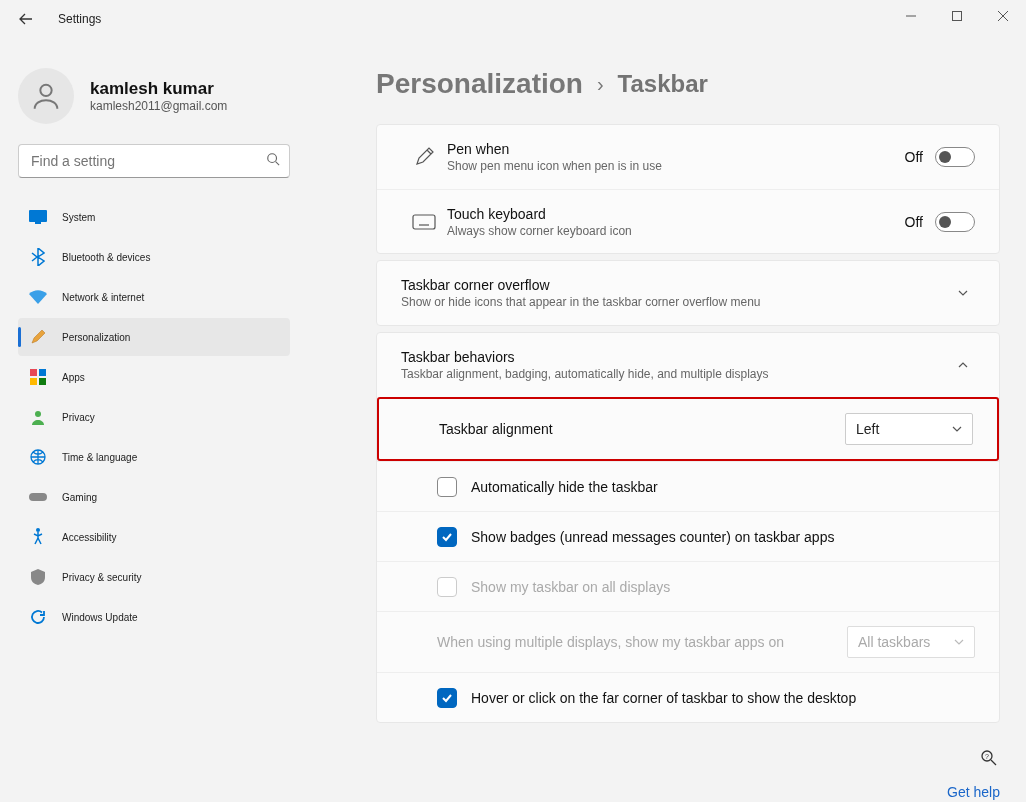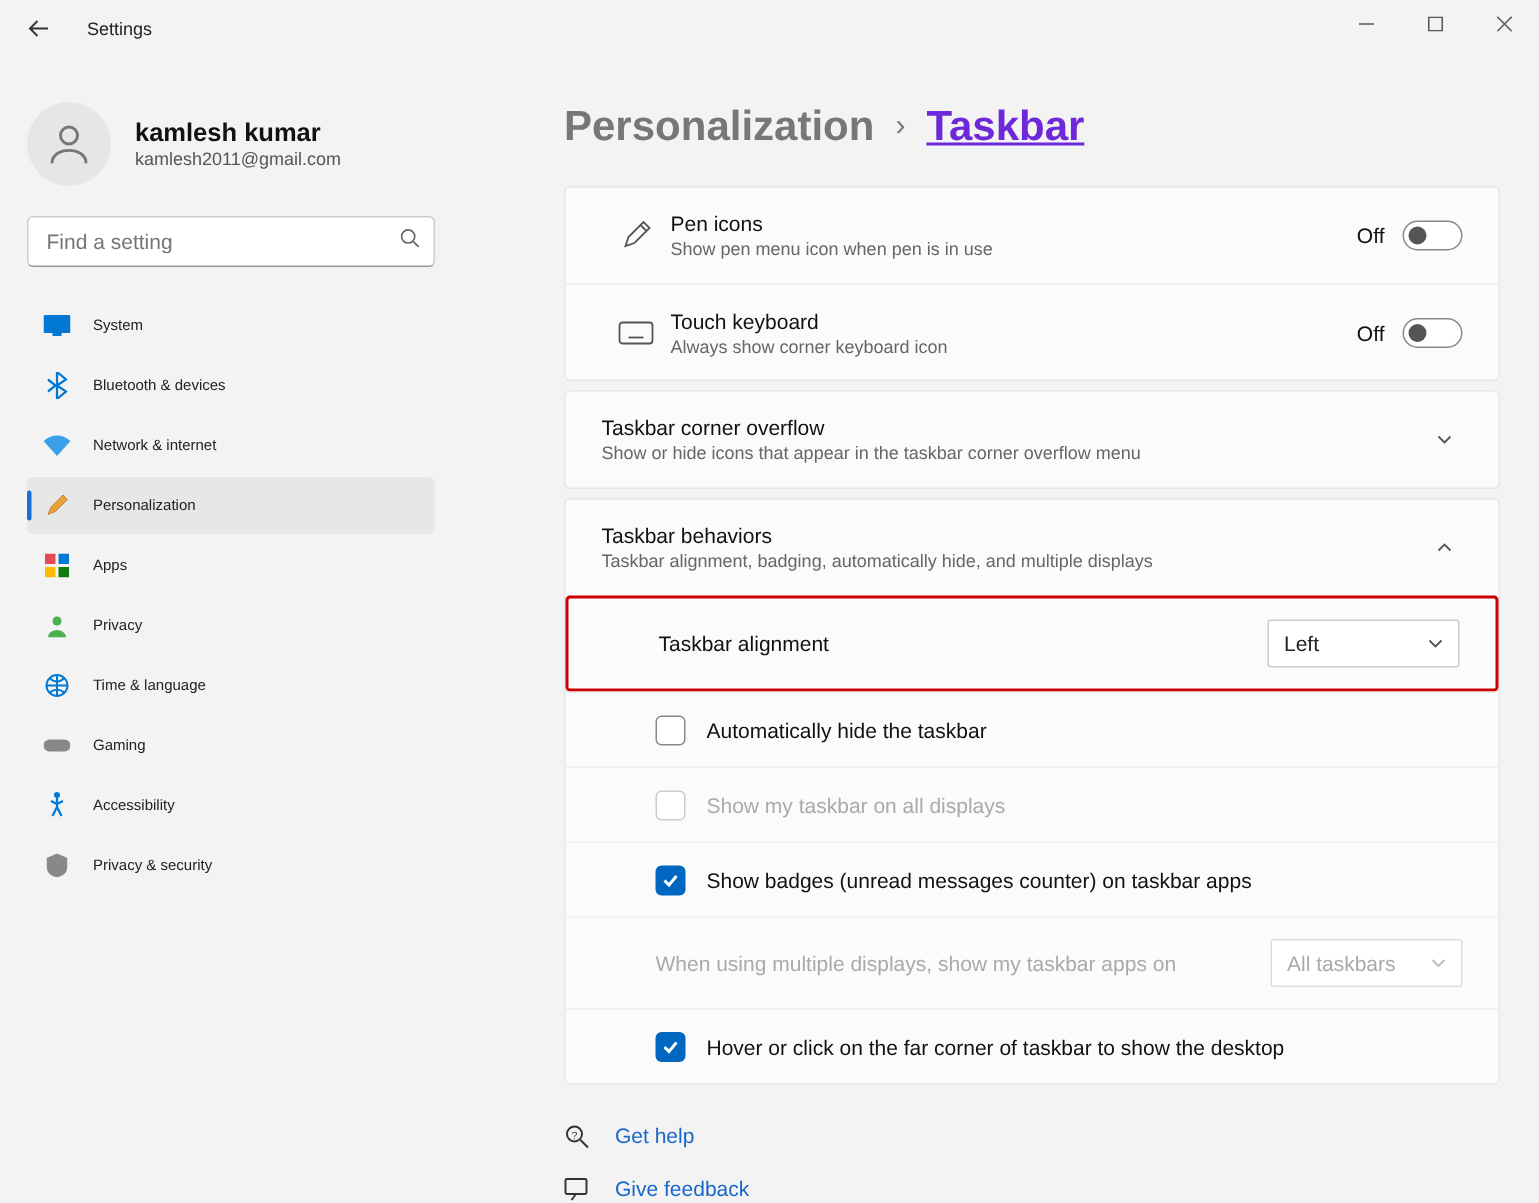--- a/index.html
+++ b/index.html
@@ -33,21 +33,21 @@
 
 .nav-item { display: flex; align-items: center; height: 38px; border-radius: 4px; padding: 0 10px; font-size: 10px; color:#222; margin-bottom: 2px; cursor: default; position:relative; }
 .nav-item .nav-icon { width: 20px; height: 20px; margin-right: 14px; display:flex; align-items:center; justify-content:center; }
 .nav-item.active { background: #e7e7e7; }
 .nav-item.active::before { content:""; position:absolute; left:0; top:9px; bottom:9px; width:3px; background:#1a6fd4; border-radius:2px; }
 
 
 .breadcrumb { display: flex; align-items: center; margin-bottom: 24px; }
 .breadcrumb .crumb { font-size: 28px; color:#777; font-weight: 600; }
 .breadcrumb .sep { margin: 0 14px; color:#777; font-size: 20px; }
-.breadcrumb .current { font-size: 28px; font-weight: 600; color:#6d28d9;text-decoration:underline; }
+.breadcrumb .current { font-size: 24px; font-weight: 600; color:#737373; }
 
 
 .card { background: #fbfbfb; border: 1px solid #e7e7e7; border-radius: 4px; margin-bottom: 6px; }
 .row { display: flex; align-items: center; padding: 14px 24px; min-height: 64px; }
 .row + .row { border-top: 1px solid #eee; }
 .row-icon { width: 46px; display:flex; justify-content:center; color:#444; }
 .row-body { flex:1; }
 .row-title { font-size: 14px; color:#111; }
 .row-desc { font-size: 12px; color:#666; margin-top:2px; }
 .row-label { font-size: 14px; color:#111; }
@@ -70,21 +70,21 @@
 .checkbox.checked svg { stroke:#fff; }
 .checkbox.disabled { border-color:#ccc; }
 .sub-row { display:flex; align-items:center; padding:14px 24px 14px 60px; min-height:50px; border-top:1px solid #eee; }
 .sub-row .row-body { display:flex; align-items:center; }
 
 
 .highlight { border:2px solid #cc0000; border-radius:3px; }
 
 
 .footer-links { margin-top:26px; }
-.flink { display:flex; align-items:flex-start; gap:14px; margin-bottom:14px; font-size:14px; }
+.flink { display:flex; align-items:flex-end; gap:14px; margin-bottom:14px; font-size:14px;flex-direction:column; }
 .flink .flink-icon { width:20px; color:#333; }
 .flink a { color:#1a66c9; text-decoration:none; }
 </style>
 </head>
 <body>
 
 <div class="titlebar">
   <div class="back-btn">
     <svg width="16" height="16" viewBox="0 0 16 16" fill="none" stroke="#333" stroke-width="1.3">
         <path d="M7 3 L2 8 L7 13 M2 8 H14"></path>
@@ -217,38 +217,46 @@
       <span>Accessibility</span>
     </div>
     <div class="nav-item">
       <span class="nav-icon">
           <svg width="14" height="16" viewBox="0 0 14 16" fill="#888">
             <path d="M7 0l7 3v5c0 5-3 7-7 8-4-1-7-3-7-8V3l7-3z"></path>
           </svg>
         </span>
       <span>Privacy &amp; security</span>
     </div>
+    <div class="nav-item">
+      <span class="nav-icon">
+          <svg width="16" height="16" viewBox="0 0 16 16" fill="none" stroke="#0078d4" stroke-width="1.8">
+            <path d="M14 8a6 6 0 11-2-4.5M14 2v4h-4"></path>
+          </svg>
+        </span>
+      <span>Windows Update</span>
+    </div>
   </div>
 
   <div class="main">
     <div class="breadcrumb">
       <span class="crumb">Personalization</span>
       <span class="sep">›</span>
       <span class="current">Taskbar</span>
     </div>
 
     <div class="card">
       <div class="row">
         <div class="row-icon">
           <svg width="22" height="22" viewBox="0 0 22 22" fill="none" stroke="#555" stroke-width="1.2">
               <path d="M4 18l2-6L16 2l4 4L10 16l-6 2zM14 4l4 4"></path>
             </svg>
         </div>
         <div class="row-body">
-          <div class="row-title">Pen icons</div>
+          <div class="row-title">Pen when</div>
           <div class="row-desc">Show pen menu icon when pen is in use</div>
         </div>
         <div class="toggle-wrap">
           <span class="toggle-state">Off</span>
           <div class="toggle"></div>
         </div>
       </div>
       <div class="row">
         <div class="row-icon">
           <svg width="24" height="16" viewBox="0 0 24 16" fill="none" stroke="#555" stroke-width="1.2">
@@ -309,31 +317,31 @@
             </svg>
         </div>
       </div>
 
       <div class="sub-row">
         <div class="checkbox"></div>
         <span class="row-label">Automatically hide the taskbar</span>
       </div>
 
       <div class="sub-row">
-        <div class="checkbox disabled"></div>
-        <span class="row-label muted">Show my taskbar on all displays</span>
-      </div>
-
-      <div class="sub-row">
         <div class="checkbox checked">
           <svg width="12" height="12" viewBox="0 0 12 12" fill="none" stroke-width="2">
               <path d="M2 6l3 3 5-6"></path>
             </svg>
         </div>
         <span class="row-label">Show badges (unread messages counter) on taskbar apps</span>
+      </div>
+
+      <div class="sub-row">
+        <div class="checkbox disabled"></div>
+        <span class="row-label muted">Show my taskbar on all displays</span>
       </div>
 
       <div class="sub-row">
         <div class="row-body" style="justify-content:space-between;">
           <span class="row-label muted">When using multiple displays, show my taskbar apps on</span>
         </div>
         <div class="dropdown muted">
           <span>All taskbars</span>
           <svg width="10" height="10" viewBox="0 0 10 10" fill="none" stroke="#bbb" stroke-width="1.2">
               <path d="M1 3l4 4 4-4"></path>

